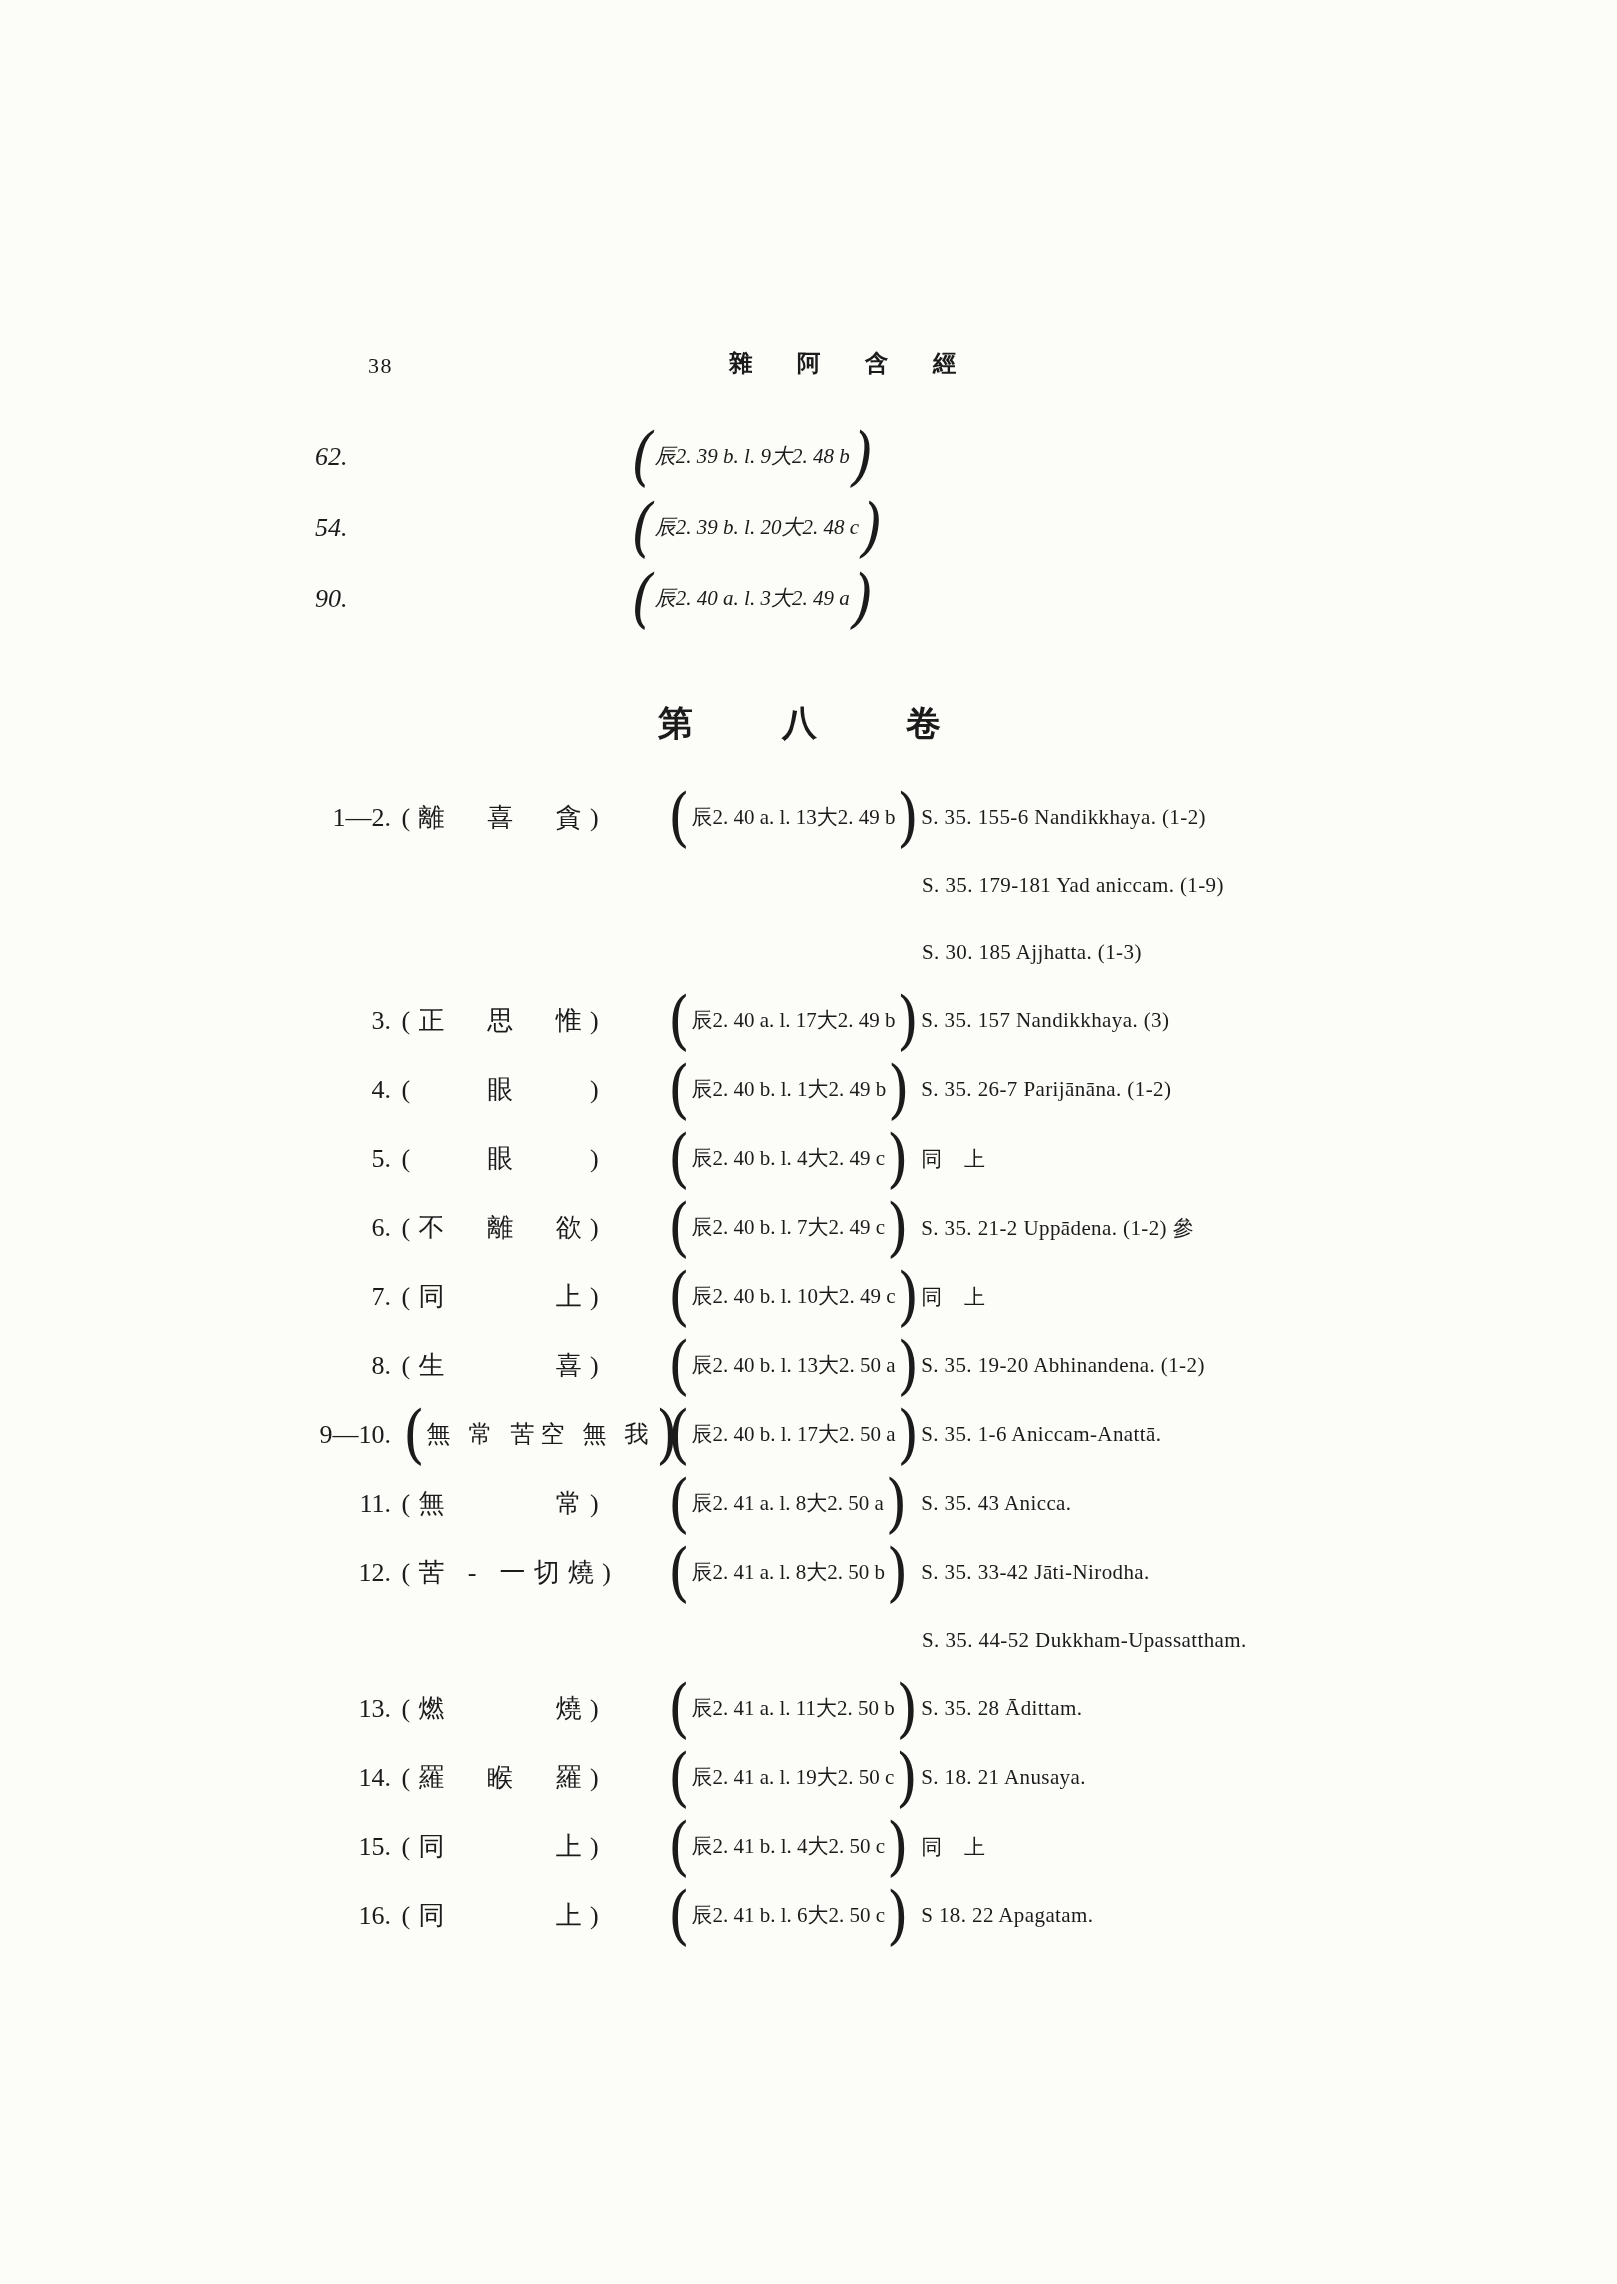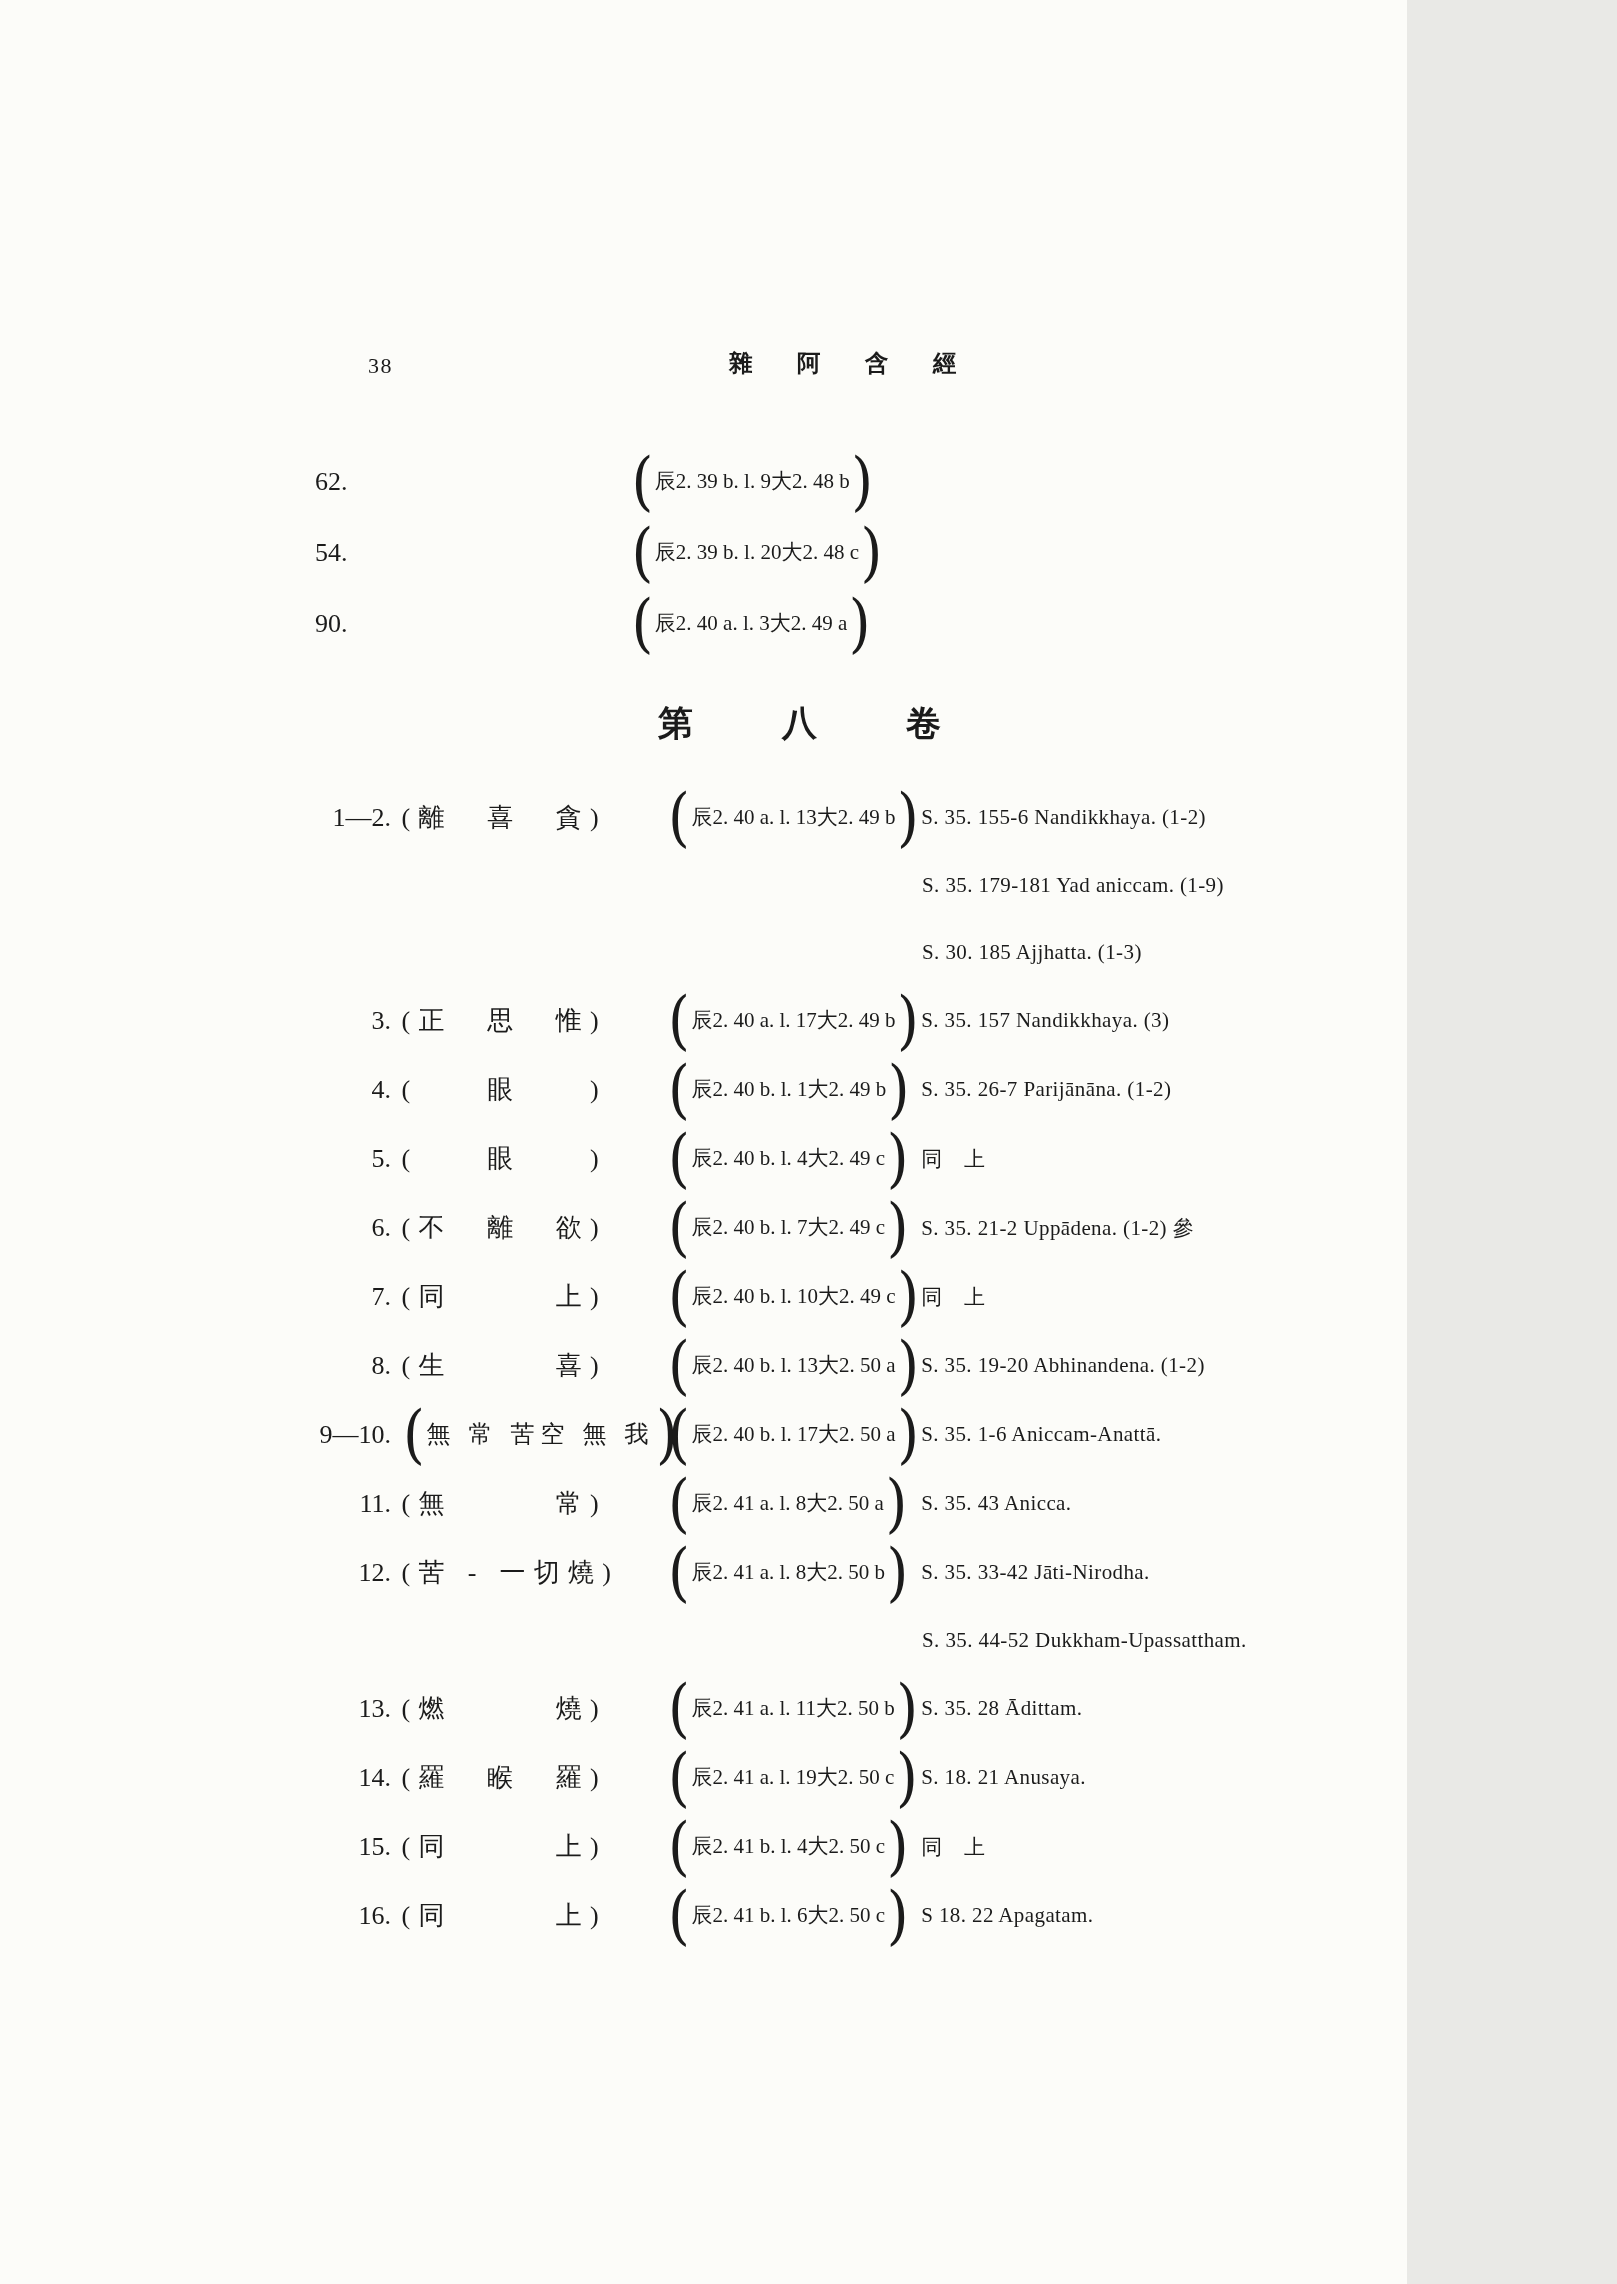--- a/index.html
+++ b/index.html
@@ -4,21 +4,21 @@
 <style>
   * { box-sizing: border-box; }
   html, body { margin: 0; padding: 0; }
   body {
     width: 1617px;
     background: #e9e9e6;
     font-family: "Liberation Serif", "DejaVu Serif", serif;
   }
   .page {
     position: relative;
-    width: 1407px;
+    width: 1617px;
     height: 2284px;
     background: #fcfcf9;
     color: #1b1b1b;
     overflow: hidden;
   }
 
   
   .pagenum {
     position: absolute;
     top: 353px; left: 368px;
@@ -52,21 +52,21 @@
   .stack {
     display: inline-flex;
     flex-direction: row;
   }
   .refstack { font-size: 21px; line-height: 1.3; }
   .refline { white-space: pre; }
 
   
   .top-entries {
     position: absolute;
-    top: 446px; left: 315px;
+    top: 421px; left: 315px; font-style: italic;
   }
   .top-row { display: flex; align-items: center; height: 71px; }
   .top-row .num { width: 84px; font-size: 26px; }
   .top-row .refgroup { margin-left: 231px; }
 
   
   .section-heading {
     position: absolute;
     top: 700px; left: 658px;
     font-size: 35px;

